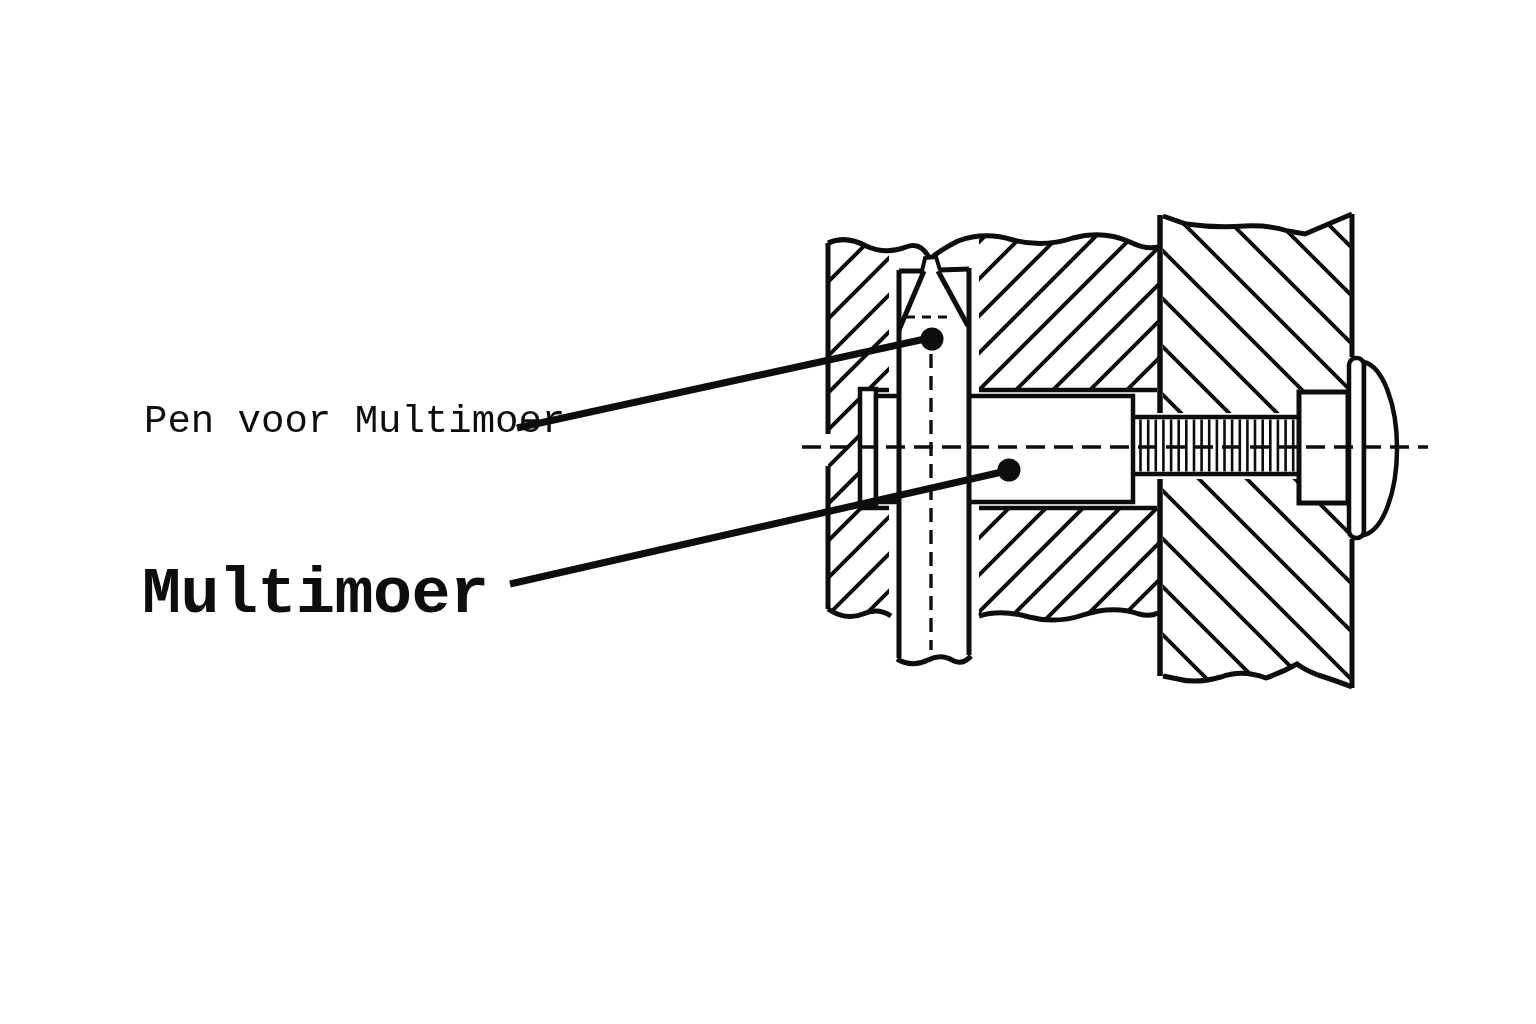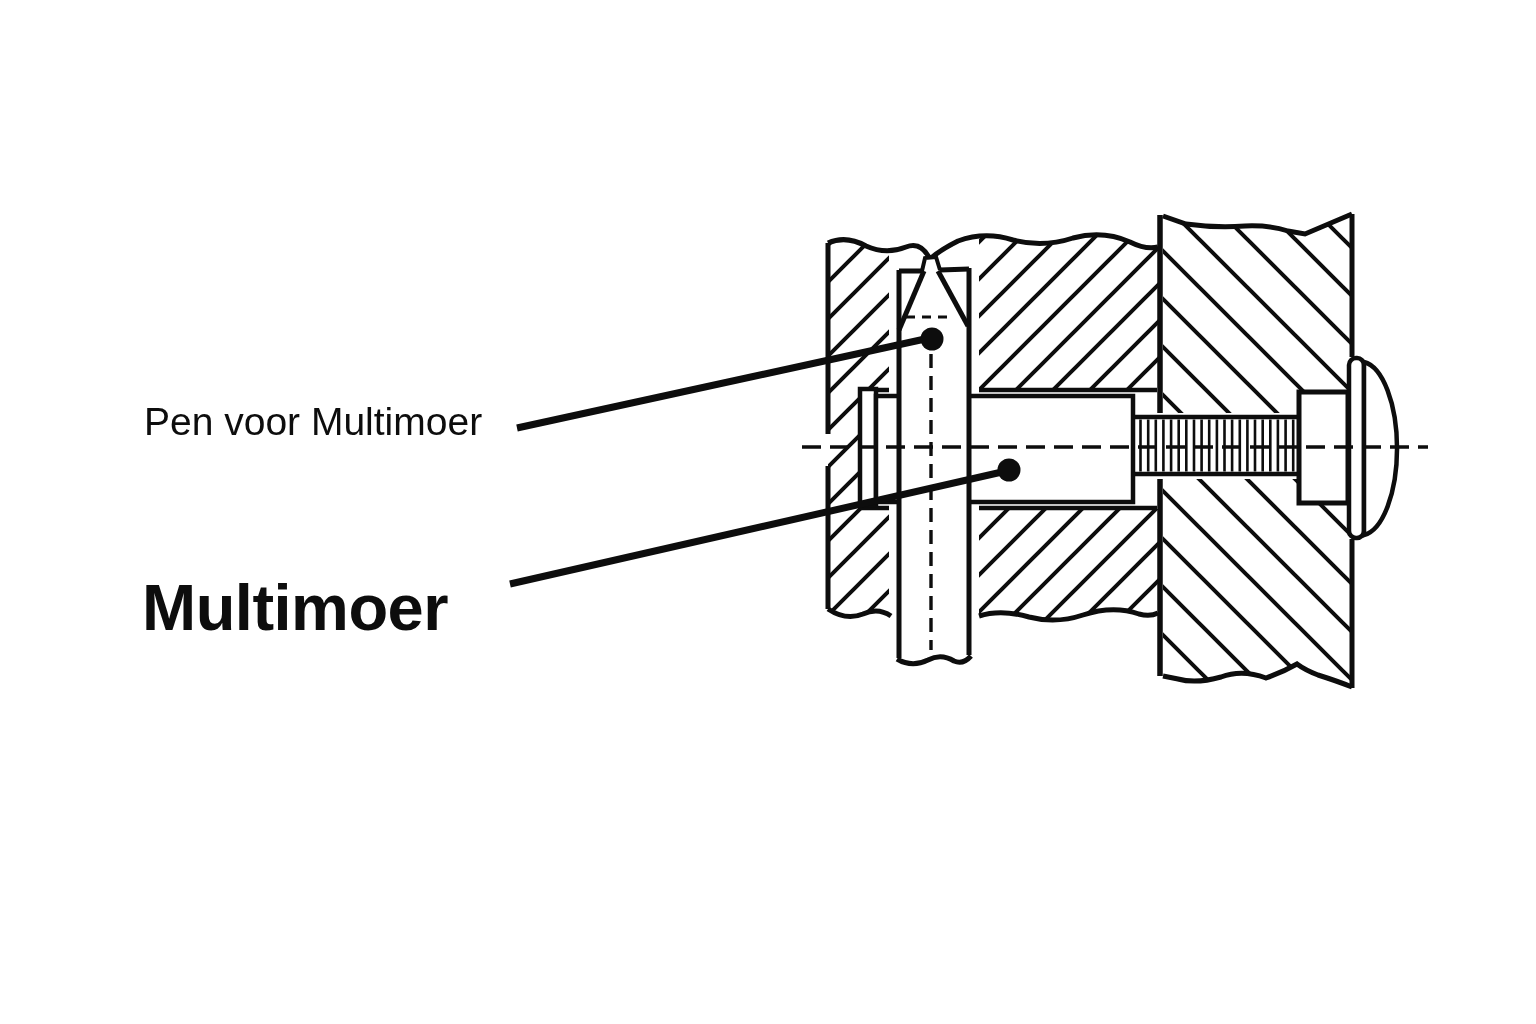--- a/index.html
+++ b/index.html
@@ -2,41 +2,41 @@
 <html><head>
 <meta charset="utf-8">
 <style>
   html, body { margin: 0; padding: 0; background: #ffffff; }
   .canvas {
     position: relative;
     width: 1536px;
     height: 820px;
     background: #ffffff;
     overflow: hidden;
-    font-family: Liberation Sans, sans-serif;
+    font-family: Liberation Mono, monospace;
   }
   .drawing {
     position: absolute;
     left: 0; top: 0;
   }
   .label {
     position: absolute;
     color: #0d0d0d;
     white-space: nowrap;
     line-height: 1.05;
   }
   .label-pen {
     left: 144px;
     top: 402px;
     font-size: 39px;
     font-weight: 400;
   }
   .label-nut {
     left: 142px;
-    top: 574px;
+    top: 561px;
     font-size: 65px;
     font-weight: 700;
     letter-spacing: -0.5px;
   }
 </style>
 </head>
 <body>
 
 <div class="canvas">
 

